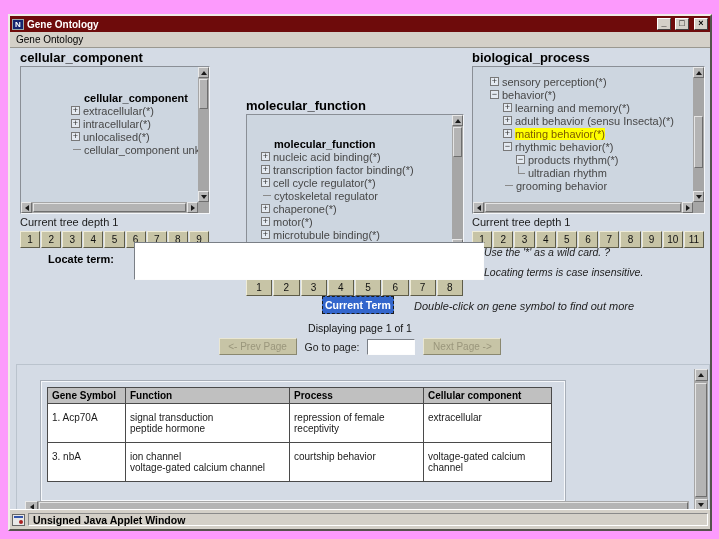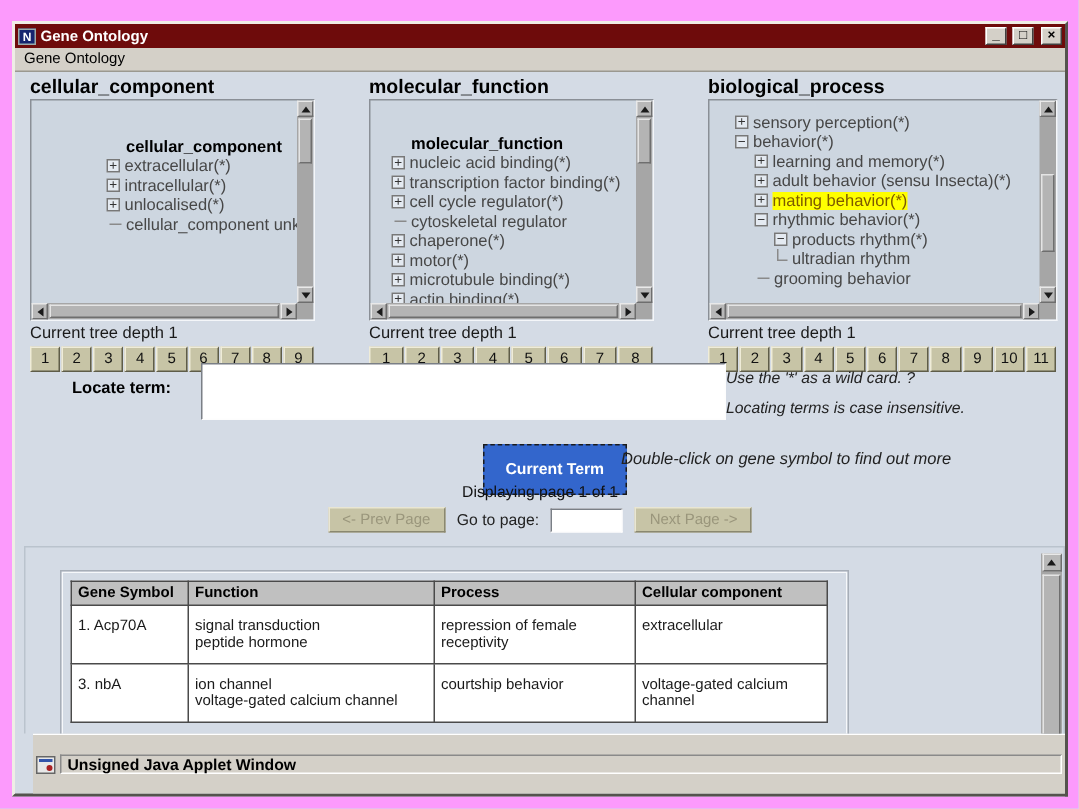--- a/index.html
+++ b/index.html
@@ -14,21 +14,21 @@
   .titletext{color:#fff;font-size:10px;font-weight:bold;flex:1;white-space:nowrap;}
   .winbtn{width:14px;height:12px;background:#d4d0c8;border:1px solid;border-color:#ffffff #404040 #404040 #ffffff;
           font-size:9px;line-height:9px;text-align:center;font-weight:bold;color:#000;box-sizing:border-box;flex:none;margin-left:1px;}
   
   .menubar{height:15px;background:#d4d0c8;border-bottom:1px solid #9a9890;display:flex;align-items:center;flex:none;}
   .menuitem{font-size:10px;color:#000;padding:0 6px;}
   
   .content{position:relative;flex:1;background:#d4dbe5;overflow:hidden;}
   .col{position:absolute;top:2px;}
   .c0{left:10px;width:190px;}
-  .c1{left:236px;width:190px;}
+  .c1{left:236px;width:218px;margin-top:48px;}
   .c2{left:462px;width:233px;}
   .colheader{height:16px;font-size:13px;font-weight:bold;color:#000;white-space:nowrap;}
   .treebox{position:relative;height:148px;background:#cdd6e0;border:1px solid;border-color:#8a8f96 #f4f6f9 #f4f6f9 #8a8f96;box-sizing:border-box;overflow:hidden;}
   .treecontent{position:absolute;left:0;top:0;right:11px;bottom:11px;overflow:hidden;}
   .pad0{padding:24px 0 0 50px;}
   .pad1{padding:22px 0 0 14px;}
   .pad2{padding:8px 0 0 4px;}
   .trow{display:flex;align-items:center;height:13px;font-size:11px;color:#474747;white-space:nowrap;}
   .troot{font-weight:bold;color:#000;padding-left:13px;}
   .tindent{flex:none;display:inline-block;height:1px;}
@@ -58,21 +58,21 @@
   .locaterow{position:absolute;left:0;top:192px;width:700px;height:42px;margin-left:22px;}
   .locatelabel{position:absolute;left:16px;top:13px;font-size:11px;font-weight:bold;color:#000;}
   .locateinput{position:absolute;left:102px;top:2px;width:350px;height:38px;background:#fff;
                border:1px solid;border-color:#7a7f86 #fdfdfd #fdfdfd #7a7f86;box-sizing:border-box;
                font-size:11px;font-family:"Liberation Sans",sans-serif;padding:2px 4px;}
   .hint1{position:absolute;left:452px;top:6px;font-size:10.5px;font-style:italic;color:#222;}
   .hint2{position:absolute;left:452px;top:26px;font-size:10.5px;font-style:italic;color:#222;}
   
   .products{position:absolute;left:0;top:246px;width:700px;height:70px;}
   .prodheading{position:absolute;left:100px;top:6px;font-size:11px;font-weight:bold;color:#000;}
-  .ctbtn{position:absolute;left:312px;top:2px;height:34px;padding:0 14px;background:#3366cc;color:#fff;
+  .ctbtn{position:absolute;left:312px;top:2px;height:18px;padding:0 2px;background:#3366cc;color:#fff;
          font-size:10.5px;font-weight:bold;font-family:"Liberation Sans",sans-serif;border:1px dashed #1a1a1a;}
   .prodhint{position:absolute;left:404px;top:6px;font-size:11px;font-style:italic;color:#222;}
   .paging{position:absolute;left:0;top:28px;width:700px;text-align:center;font-size:10.5px;color:#111;}
   .pagerrow{position:absolute;left:0;top:44px;width:700px;display:flex;justify-content:center;align-items:center;gap:8px;}
   .pagerbtn{height:17px;width:78px;background:#c7c4a6;color:#9a967c;font-size:10px;font-family:"Liberation Sans",sans-serif;
             border:1px solid;border-color:#e9e6d2 #8a8870 #8a8870 #e9e6d2;}
   .gotolabel{font-size:10.5px;color:#222;}
   .gotoinput{width:48px;height:16px;background:#fff;border:1px solid;border-color:#7a7f86 #fdfdfd #fdfdfd #7a7f86;
              box-sizing:border-box;font-size:10.5px;font-family:"Liberation Sans",sans-serif;padding:1px 3px;}
   
@@ -81,21 +81,21 @@
             box-sizing:border-box;padding:5px;}
   table.gtable{border-collapse:collapse;background:#fff;table-layout:fixed;width:504px;}
   .gtable th{background:#c0c0c0;color:#000;font-size:10px;font-weight:bold;text-align:left;padding:2px 4px;
              border:1px solid #4a4a4a;white-space:nowrap;overflow:hidden;}
   .gtable td{background:#fff;color:#1a1a1a;font-size:10px;padding:8px 4px;border:1px solid #4a4a4a;
              vertical-align:top;white-space:pre-line;overflow:hidden;}
   .reshsb{position:absolute;left:8px;bottom:2px;width:664px;height:12px;background:#a6a6a6;display:flex;align-items:center;}
   .resvsb{position:absolute;right:1px;top:4px;width:14px;height:142px;background:#a6a6a6;display:flex;flex-direction:column;align-items:center;}
   .resarrow{width:13px;height:12px;}
   
-  .statusbar{height:15px;background:#d4d0c8;border-top:1px solid #fff;display:flex;align-items:center;padding:12px 2px;gap:3px;flex:none;margin-left:12px;}
+  .statusbar{height:15px;background:#d4d0c8;border-top:1px solid #fff;display:flex;align-items:center;padding:2px 2px;gap:3px;flex:none;}
   .statusicon{width:13px;height:12px;background:#e8e8e8;border:1px solid #666;box-sizing:border-box;position:relative;flex:none;}
   .statusicon:before{content:"";position:absolute;left:1px;top:1px;width:9px;height:2px;background:#3355aa;}
   .statusicon:after{content:"";position:absolute;right:1px;bottom:1px;width:4px;height:4px;background:#aa2222;border-radius:50%;}
   .statusfield{flex:1;height:13px;border:1px solid;border-color:#8a8a8a #ffffff #ffffff #8a8a8a;box-sizing:border-box;
                display:flex;align-items:center;padding:0 4px;font-size:10.5px;font-weight:bold;color:#000;white-space:nowrap;}
 </style>
 </head>
 <body>
 
 <div class="win">

